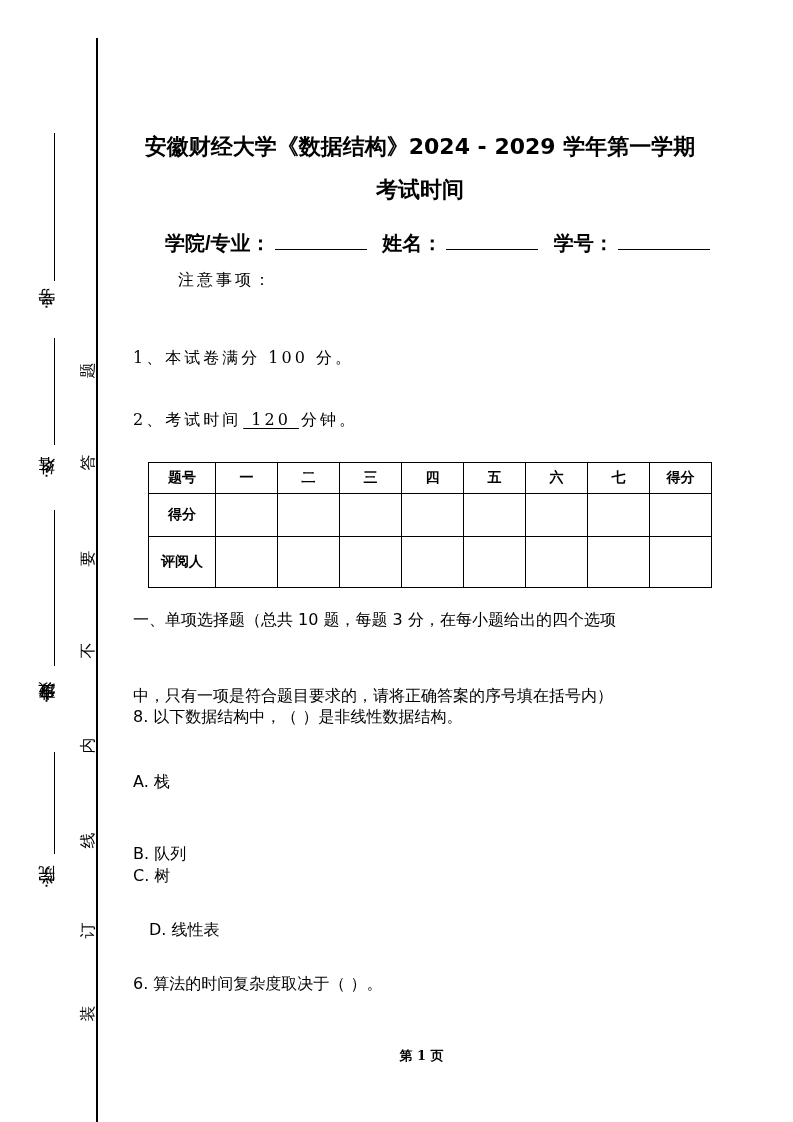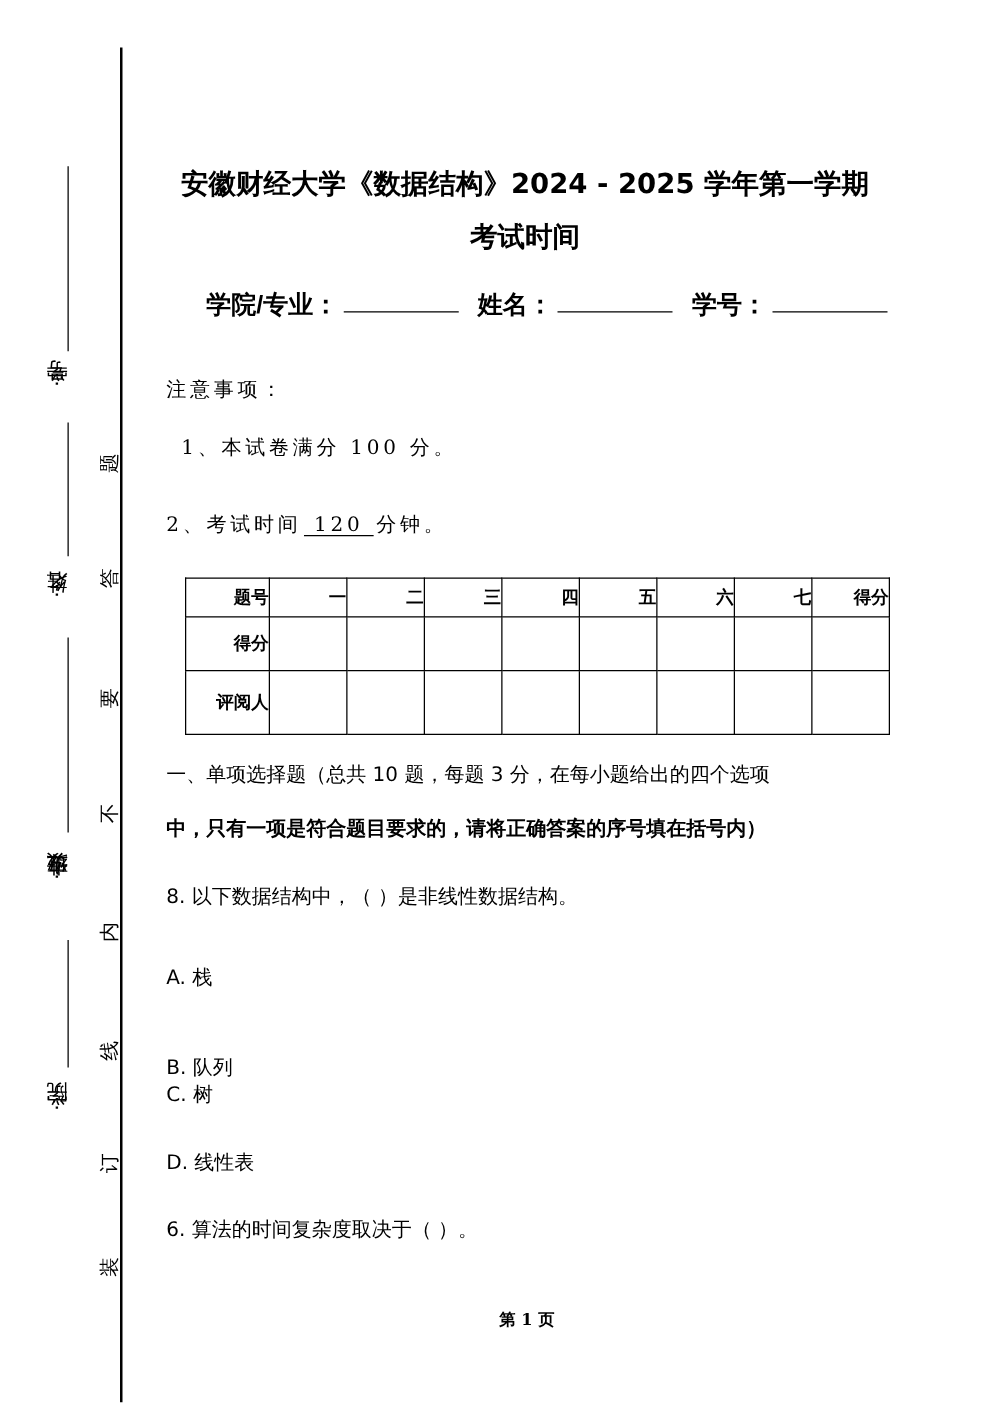--- a/index.html
+++ b/index.html
@@ -16,21 +16,21 @@
            font-size:22px; font-family:"DejaVu Sans","Liberation Sans",sans-serif; }
   .info-row { position:absolute; top:230px; left:165px; font-size:20px; font-weight:bold;
               font-family:Liberation Sans, sans-serif; white-space:nowrap; }
   .info-row .blank { display:inline-block; width:92px; border-bottom:1px solid #000; margin:0 10px 0 4px; height:16px; vertical-align:baseline; }
   .line { position:absolute; left:133px; font-size:16px; white-space:nowrap;
           font-family:"DejaVu Sans","Liberation Sans",sans-serif; }
   .spaced { letter-spacing:3px; font-family:"DejaVu Serif","Liberation Serif",serif; }
   .uline { text-decoration:underline; text-underline-offset:3px; padding:0 2px; }
   table.score { position:absolute; left:148px; top:462px; border-collapse:collapse;
                 font-family:"DejaVu Sans","Liberation Sans",sans-serif; font-size:14px; font-weight:bold; }
-  table.score td { border:1px solid #000; text-align:right; padding:0; }
+  table.score td { border:1px solid #000; text-align:center; padding:0; }
   table.score tr.r0 td { height:30px; }
   table.score tr.r1 td { height:42px; }
   table.score tr.r2 td { height:50px; }
   .footer { position:absolute; top:1047px; left:0; width:843px; text-align:center; font-size:13px; font-weight:bold;
             font-family:"DejaVu Serif","Liberation Serif",serif; }
 </style>
 </head>
 <body>
 
 <div class="binding-line"></div>
@@ -46,31 +46,31 @@
 
 <div class="gutter-char" style="top:360px;">题</div>
 <div class="gutter-char" style="top:452px;">答</div>
 <div class="gutter-char" style="top:548px;">要</div>
 <div class="gutter-char" style="top:640px;">不</div>
 <div class="gutter-char" style="top:735px;">内</div>
 <div class="gutter-char" style="top:830px;">线</div>
 <div class="gutter-char" style="top:920px;">订</div>
 <div class="gutter-char" style="top:1003px;">装</div>
 
-<div class="title" style="top:132px;">安徽财经大学《数据结构》2024 - 2025 学年第一学期</div>
+<div class="title" style="top:132px;">安徽财经大学《数据结构》2024 - 2029 学年第一学期</div>
 <div class="title" style="top:175px;">考试时间</div>
 
 <div class="info-row">
   <span>学院/专业：</span><span class="blank"></span>
   <span>姓名：</span><span class="blank"></span>
   <span>学号：</span><span class="blank"></span>
 </div>
 
-<div class="line spaced" style="top:302px;">注意事项：</div>
-<div class="line spaced" style="top:348px;margin-left:12px;">1、本试卷满分 100 分。</div>
+<div class="line spaced" style="top:270px;margin-left:45px;">注意事项：</div>
+<div class="line spaced" style="top:348px;">1、本试卷满分 100 分。</div>
 <div class="line spaced" style="top:410px;">
   <span>2、考试时间</span><span class="uline"> 120 </span><span>分钟。</span>
 </div>
 
 <table class="score">
   <tbody>
       <tr class="r0">
     <td style="width:66px">题号</td>
     <td style="width:61px">一</td>
     <td style="width:61px">二</td>
@@ -100,22 +100,22 @@
     <td></td>
     <td></td>
     <td></td>
     <td></td>
     <td></td>
   </tr>
 </tbody>
   </table>
 
 <div class="line" style="top:610px;text-align:center;">一、单项选择题（总共 10 题，每题 3 分，在每小题给出的四个选项</div>
-<div class="line" style="top:653px;font-weight:bold;">中，只有一项是符合题目要求的，请将正确答案的序号填在括号内）</div>
+<div class="line" style="top:686px;">中，只有一项是符合题目要求的，请将正确答案的序号填在括号内）</div>
 
 <div class="line" style="top:707px;">8. 以下数据结构中，（   ）是非线性数据结构。</div>
 <div class="line" style="top:760px;margin-top:12px;">A. 栈</div>
 <div class="line" style="top:813px;margin-top:31px;">B. 队列</div>
 <div class="line" style="top:866px;">C. 树</div>
-<div class="line" style="top:920px;">D. 线性表</div>
+<div class="line" style="top:920px;margin-left:16px;">D. 线性表</div>
 <div class="line" style="top:974px;">6. 算法的时间复杂度取决于（    ）。</div>
 
 <div class="footer">第 1 页</div>
 
 </body></html>

